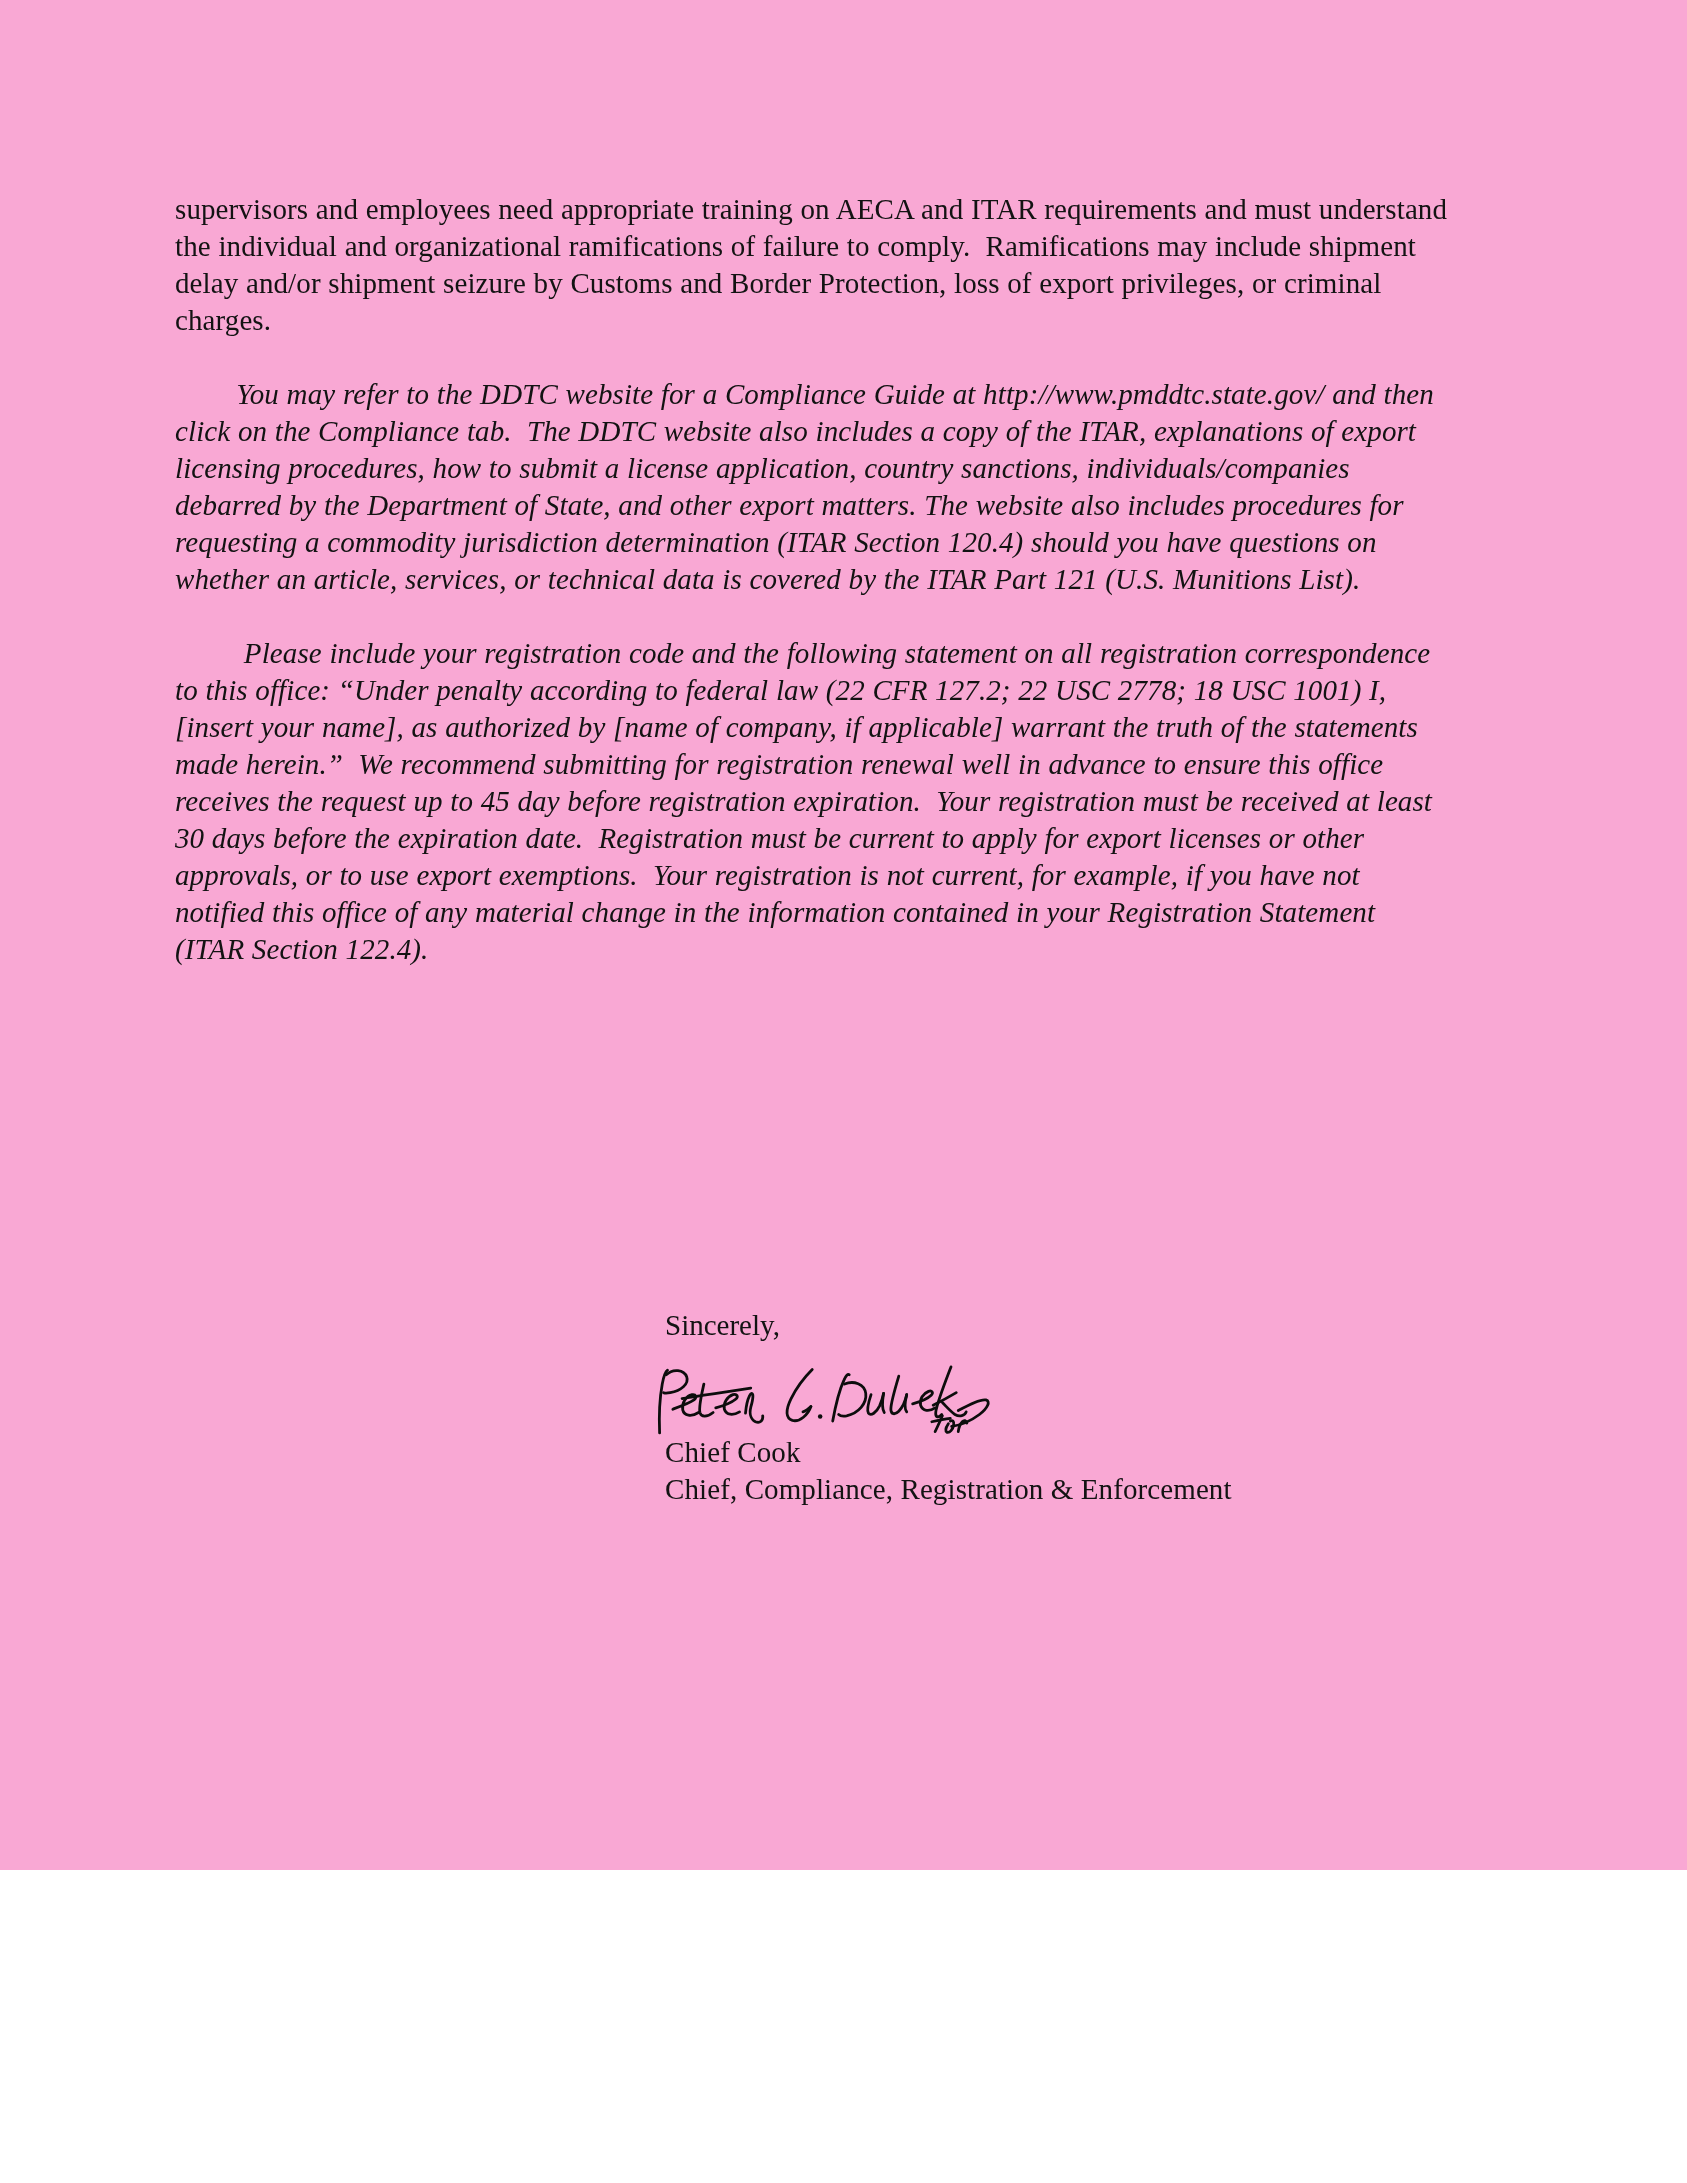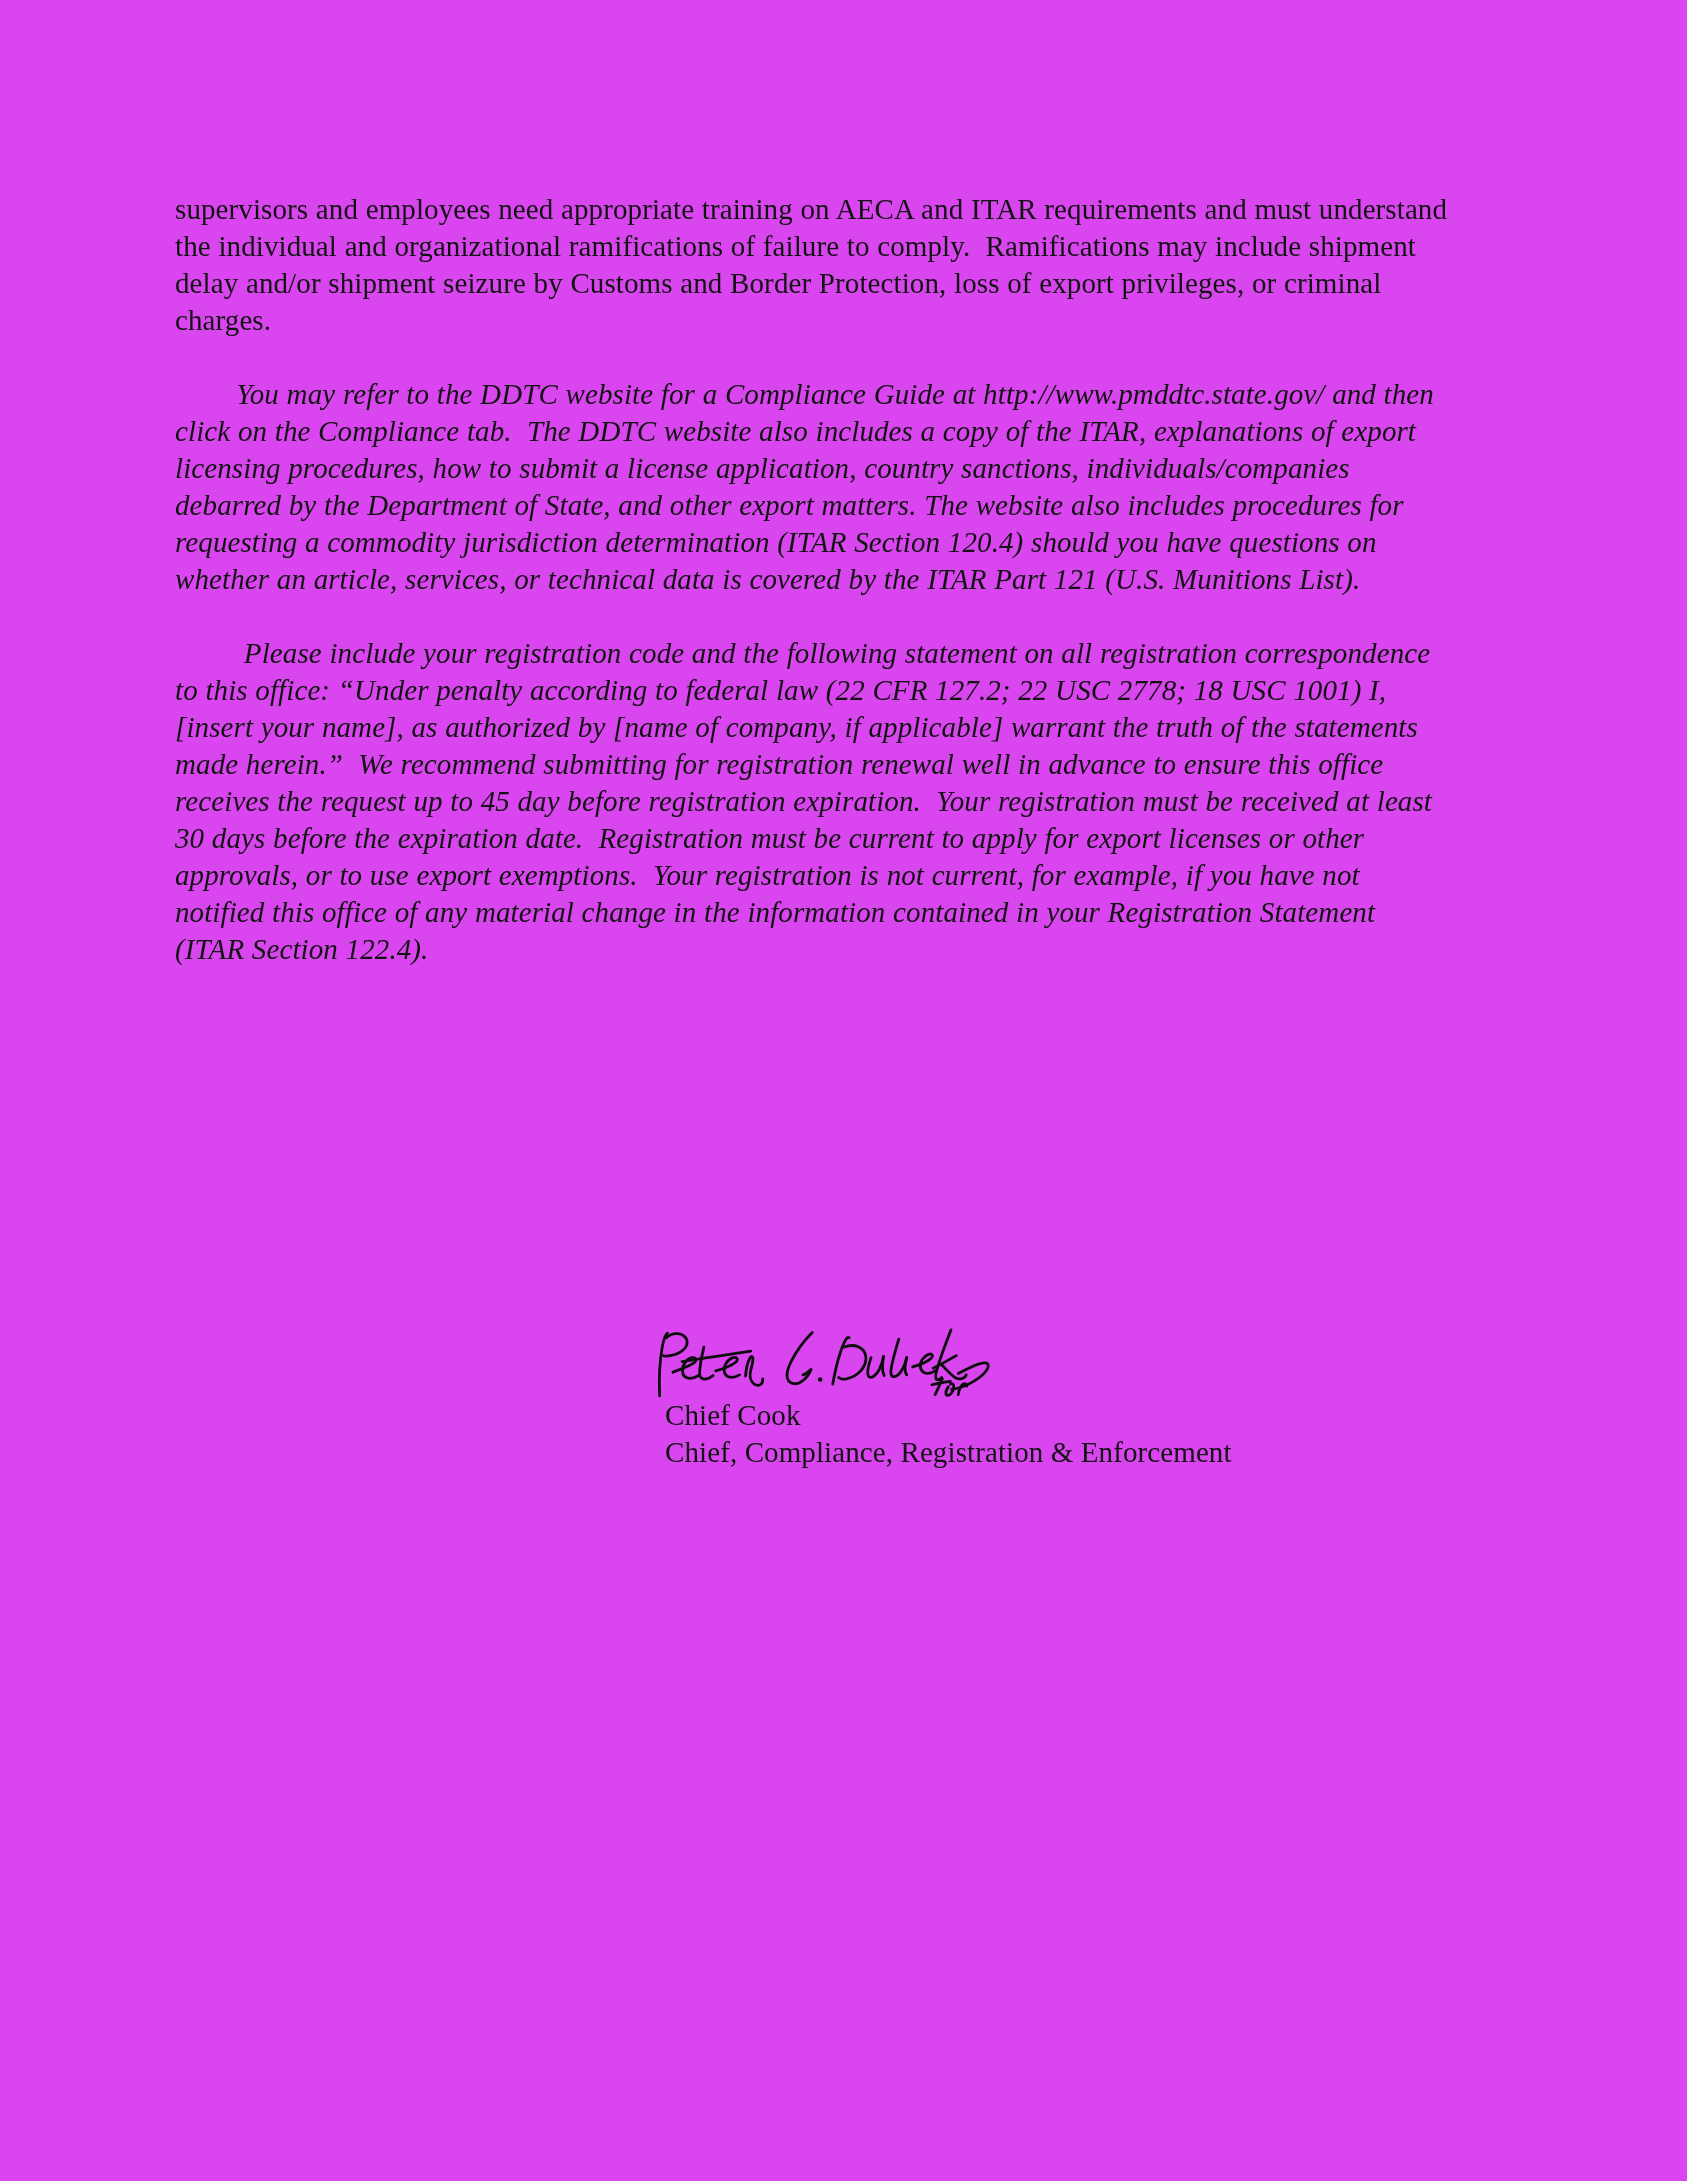--- a/index.html
+++ b/index.html
@@ -5,22 +5,22 @@
 <style>
   html, body {
     margin: 0;
     padding: 0;
     background: #ffffff;
   }
 
   .page {
     position: relative;
     width: 1687px;
-    height: 2181px;
-    background: #d946ef;
+    height: 1870px;
+    background: #f9a8d4;
     overflow: hidden;
     font-family: "Liberation Serif", "DejaVu Serif", serif;
     color: #131313;
     -webkit-font-smoothing: antialiased;
   }
 
   
   .body-col {
     position: absolute;
     left: 175px;
@@ -93,20 +93,21 @@
 
     <p class="para indent-1">        You may refer to the DDTC website for a Compliance Guide at http://www.pmddtc.state.gov/ and then click on the Compliance tab.  The DDTC website also includes a copy of the ITAR, explanations of export licensing procedures, how to submit a license application, country sanctions, individuals/companies debarred by the Department of State, and other export matters. The website also includes procedures for requesting a commodity jurisdiction determination (ITAR Section 120.4) should you have questions on whether an article, services, or technical data is covered by the ITAR Part 121 (U.S. Munitions List).</p>
 
     <p class="para indent-1">         Please include your registration code and the following statement on all registration correspondence to this office: “Under penalty according to federal law (22 CFR 127.2; 22 USC 2778; 18 USC 1001) I, [insert your name], as authorized by [name of company, if applicable] warrant the truth of the statements made herein.”  We recommend submitting for registration renewal well in advance to ensure this office receives the request up to 45 day before registration expiration.  Your registration must be received at least 30 days before the expiration date.  Registration must be current to apply for export licenses or other approvals, or to use export exemptions.  Your registration is not current, for example, if you have not notified this office of any material change in the information contained in your Registration Statement (ITAR Section 122.4).</p>
 
 
   </div>
 
   <div class="sig-block">
 
+    <p class="sig-closing">Sincerely,</p>
 
     <div class="sig-image">
       <svg viewBox="0 0 560 118" xmlns="http://www.w3.org/2000/svg" fill="none" stroke="#0d0d0d" stroke-width="4.2" stroke-linecap="round" stroke-linejoin="round">
 
         <path d="M10 118 C9 95 10 66 14 44 C16 33 19 25 22 23"></path>
         <path d="M20 30 C30 20 47 22 51 33 C55 44 42 54 26 57 C21 58 18 58 16 57"></path>
 
         <path d="M30 82 C41 78 55 73 62 68 C67 64 65 59 59 60 C50 62 43 73 45 83 C47 92 58 94 69 87"></path>
 
         <path d="M77 44 C73 62 69 78 71 87 C73 95 82 94 91 87"></path>

